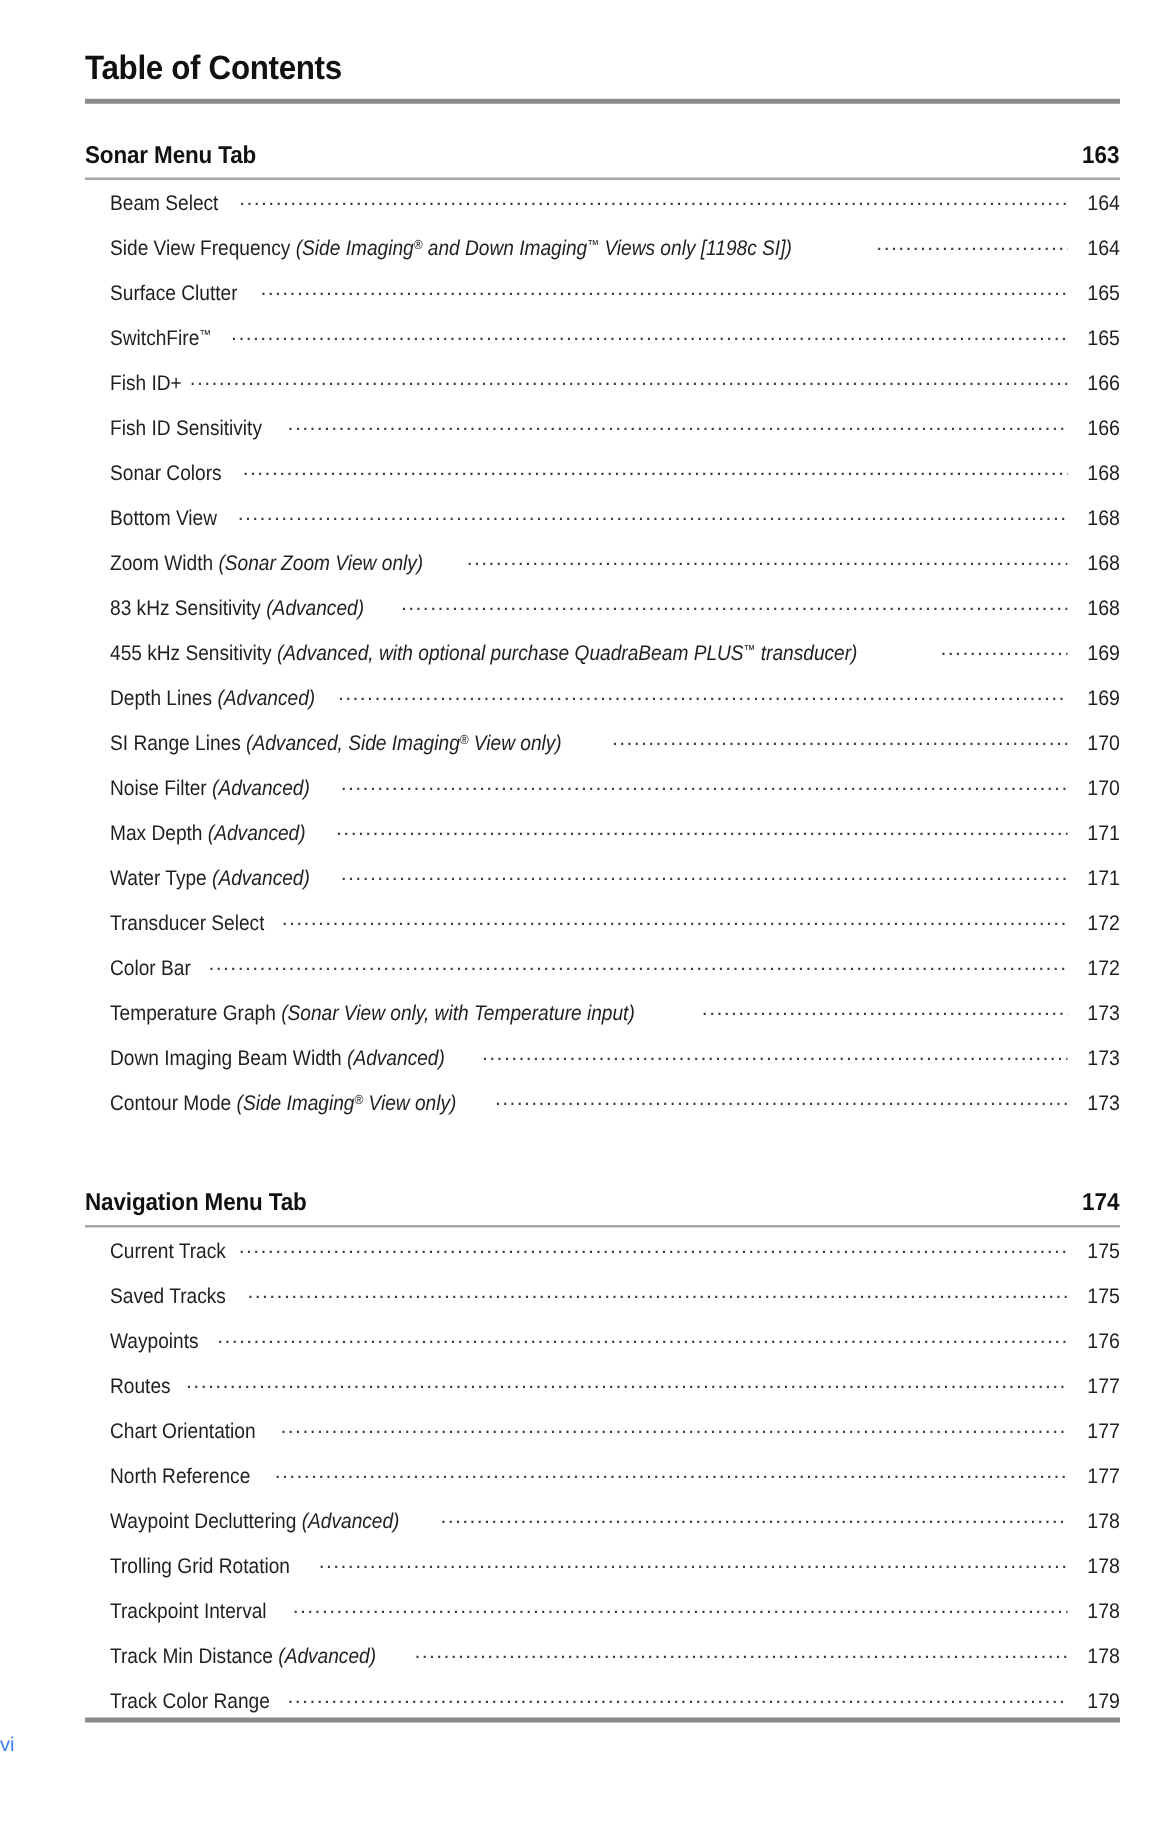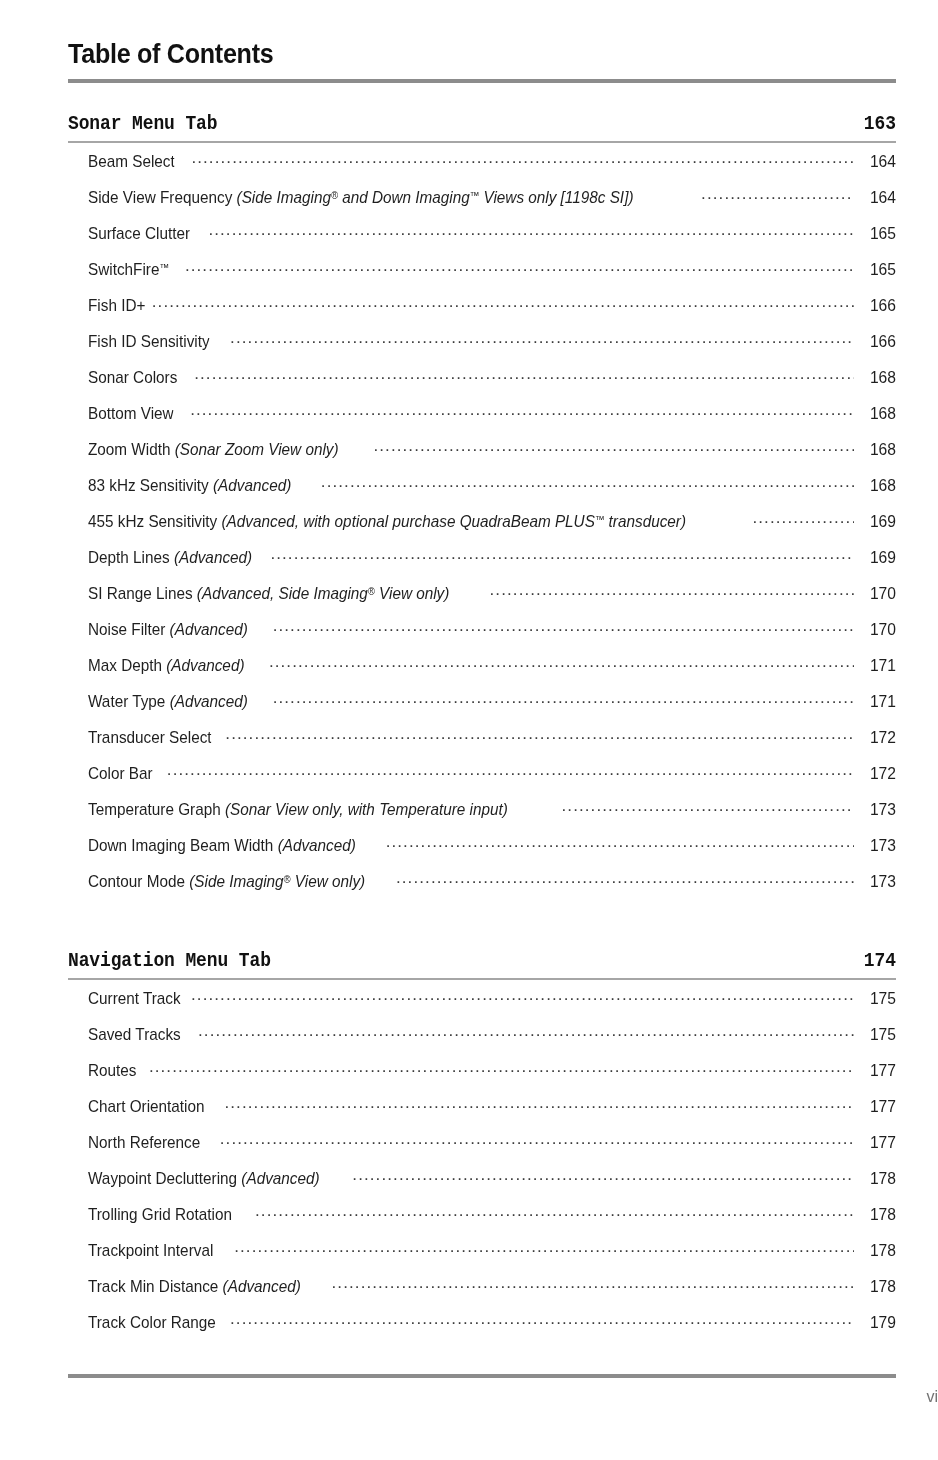--- a/index.html
+++ b/index.html
@@ -52,21 +52,20 @@
   .section {
     margin-top: 30px;
   }
   .section.second { margin-top: 42px; }
 
   .section-head {
     display: flex;
     align-items: flex-start;
     justify-content: space-between;
     width: 828px;
-    font-family: Liberation Mono, monospace;
   }
   .section-title {
     font-size: 19.5px;
     font-weight: bold;
     letter-spacing: -0.1px;
     color: #111111;
     transform: scaleX(0.92);
     transform-origin: left center;
     white-space: nowrap;
   }
@@ -154,23 +153,23 @@
     top: 1374px;
     width: 828px;
     height: 4px;
     background: #8c8c8c;
   }
   .footer-page {
     position: absolute;
     left: 0;
     top: 1388px;
     width: 938px;
-    text-align: right;
+    text-align: left;
     font-size: 16px;
-    color: #737373;
+    color: #3b82f6;
   }
 </style>
 </head>
 <body>
 
 <div class="page">
   <div class="content">
 
     <div class="doc-title">Table of Contents</div>
     <div class="title-rule"></div>
@@ -301,20 +300,25 @@
               <span class="entry-label">Current Track</span>
               <span class="leader"></span>
               <span class="entry-page">175</span>
             </div>
             <div class="entry spaced">
               <span class="entry-label">Saved Tracks</span>
               <span class="leader"></span>
               <span class="entry-page">175</span>
             </div>
             <div class="entry spaced">
+              <span class="entry-label">Waypoints</span>
+              <span class="leader"></span>
+              <span class="entry-page">176</span>
+            </div>
+            <div class="entry spaced">
               <span class="entry-label">Routes</span>
               <span class="leader"></span>
               <span class="entry-page">177</span>
             </div>
             <div class="entry spaced">
               <span class="entry-label">Chart Orientation</span>
               <span class="leader"></span>
               <span class="entry-page">177</span>
             </div>
             <div class="entry spaced">

